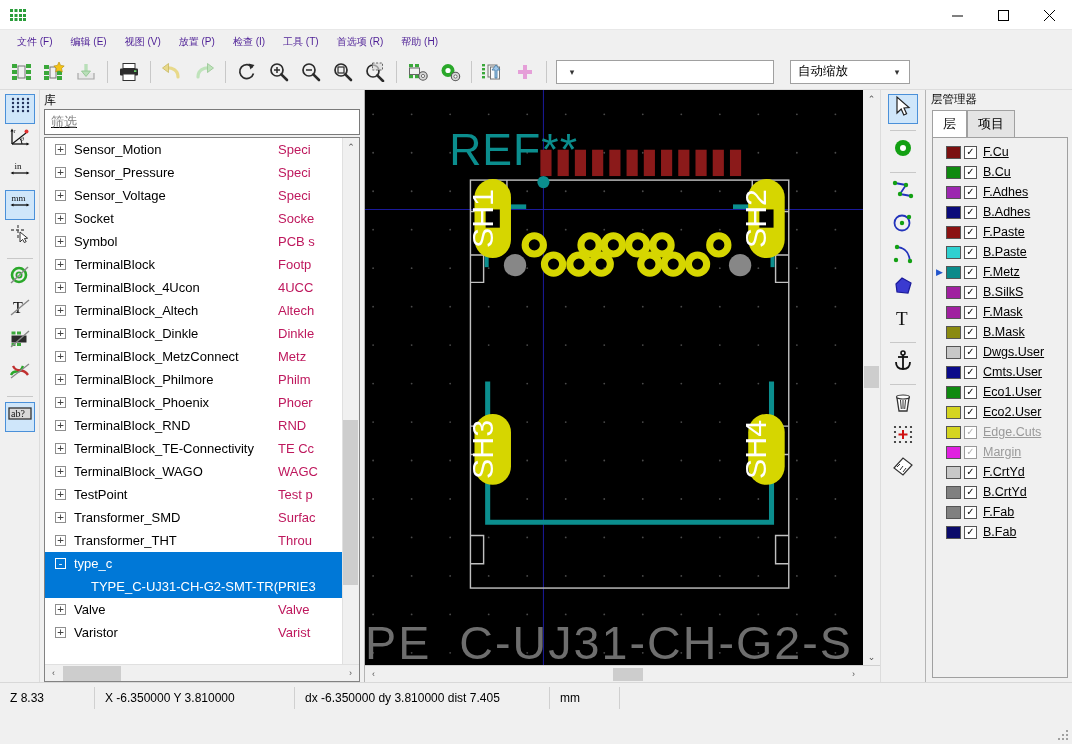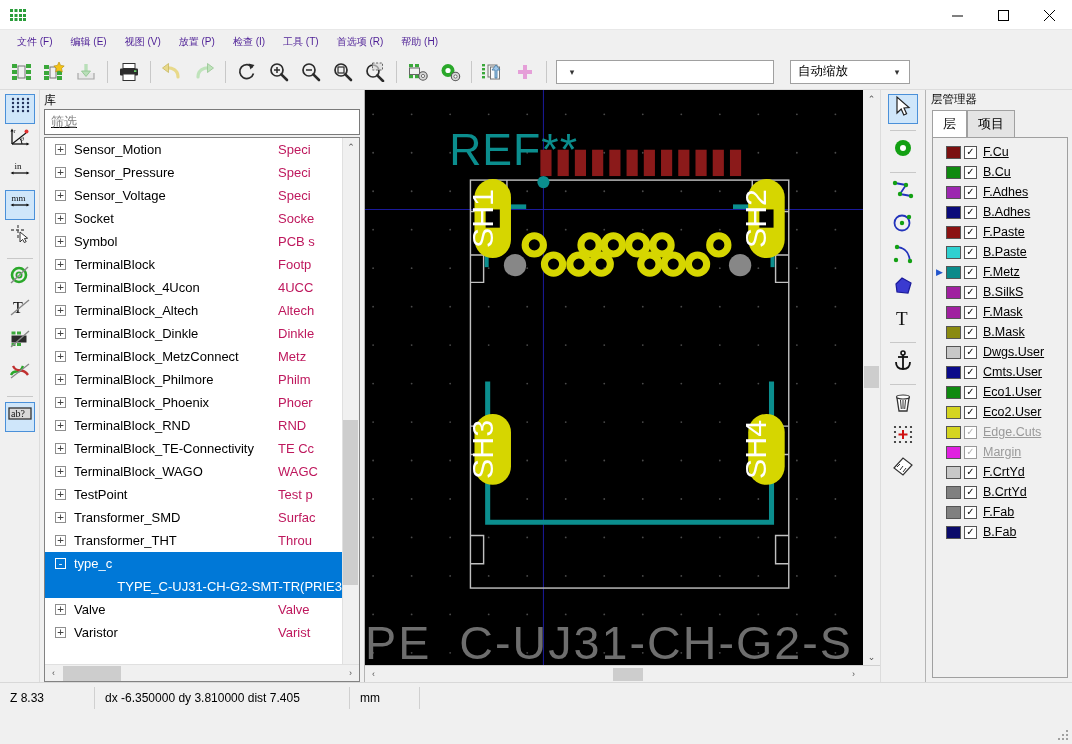--- a/index.html
+++ b/index.html
@@ -67,21 +67,21 @@
   .trow { height:23px; display:flex; align-items:center; font-size:13px; color:#000; position:relative; }
   .trow .expander {
     width:11px; height:11px; border:1px solid #8f8f8f; background:#fff; margin-left:10px; margin-right:8px;
     display:flex; align-items:center; justify-content:center; font-size:11px; line-height:9px;
     color:#444; font-family:"DejaVu Sans Mono", monospace; flex:none;
   }
   .trow .tname { flex:none; width:204px; overflow:hidden; white-space:nowrap; }
   .trow .tdesc { color:#be185d; white-space:nowrap; overflow:hidden; flex:1; }
   .trow.sel { background:#0078d7; color:#fff; }
   .trow.sel .expander { background:#0078d7; color:#fff; border-color:#fff; }
-  .trow.child { padding-left:46px;justify-content:flex-end; }
+  .trow.child { padding-left:46px; }
   .trow.child .tchildname { white-space:nowrap; }
   #tree-vscroll { width:17px; background:#f0f0f0; border-left:1px solid #e0e0e0;
                   display:flex; flex-direction:column; align-items:center; }
   .sb-arrow { width:17px; height:17px; display:flex; align-items:center; justify-content:center;
               font-size:9px; color:#505050; }
   #tree-vthumb { position:absolute; right:1px; top:282px; width:15px; height:165px; background:#cdcdcd; }
   #tree-hscroll { height:17px; background:#f0f0f0; border-top:1px solid #e0e0e0;
                   display:flex; align-items:center; position:relative; }
   #tree-hthumb { position:absolute; left:18px; width:58px; height:15px; background:#cdcdcd; top:1px; }
   
@@ -1093,20 +1093,21 @@
         <span class="lcheck">✓</span>
         <span class="lname">B.Fab</span>
       </div>
 
     </div>
   </div>
 </div>
 
 <div id="statusbar">
   <div class="scell" id="sc-z">Z 8.33</div>
+  <div class="scell" id="sc-xy">X -6.350000  Y 3.810000</div>
   <div class="scell" id="sc-d">dx -6.350000  dy 3.810000  dist 7.405</div>
   <div class="scell" id="sc-unit">mm</div>
   <div class="scell" id="sc-rest"></div>
   <svg class="grip" viewBox="0 0 12 12">
     <g fill="#a0a0a0">
       <rect x="9" y="1" width="2" height="2"></rect>
         <rect x="5" y="5" width="2" height="2"></rect>
         <rect x="9" y="5" width="2" height="2"></rect>
       <rect x="1" y="9" width="2" height="2"></rect>
         <rect x="5" y="9" width="2" height="2"></rect>

